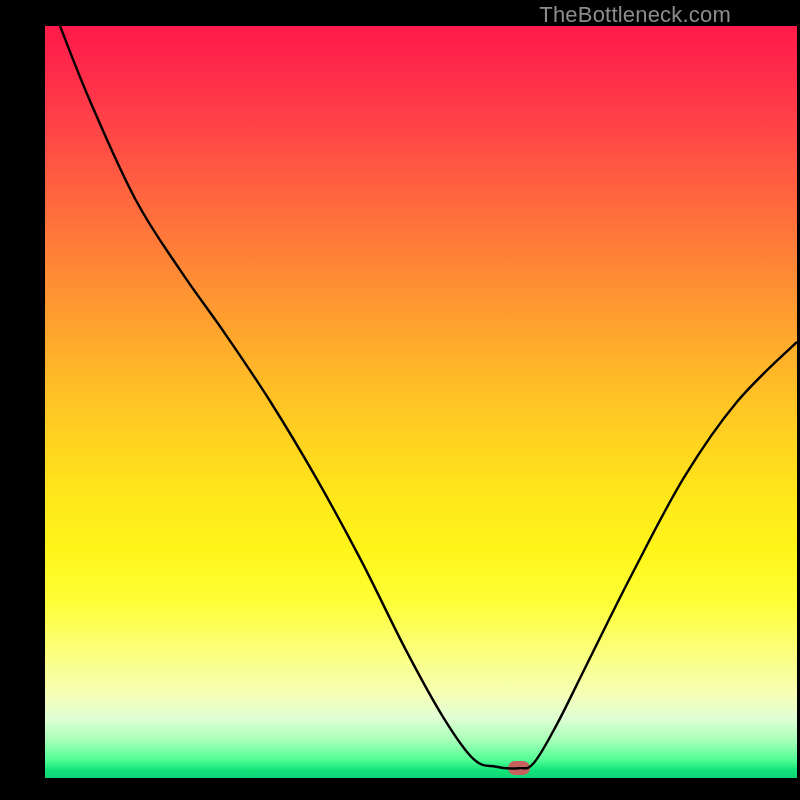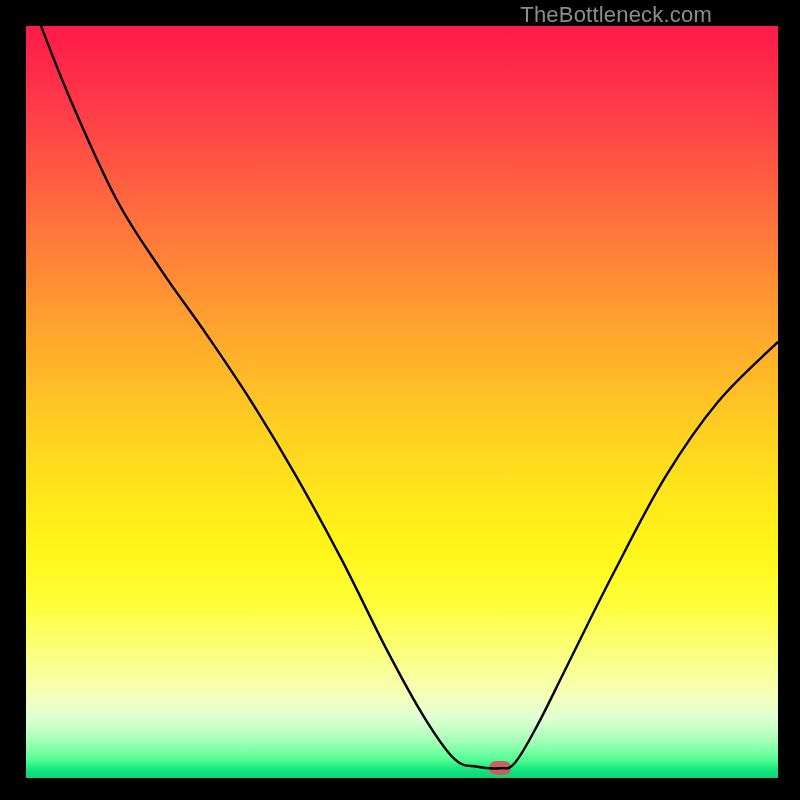--- a/index.html
+++ b/index.html
@@ -7,20 +7,21 @@
     padding: 0;
     width: 800px;
     height: 800px;
     background: #000;
   }
   .container {
     position: relative;
     width: 724px;
     height: 800px;
     background: #000;
+    margin-left: 19px;
   }
   .watermark {
     position: absolute;
     top: 2px;
     right: 12px;
     color: #8c8c8c;
     font-family: Arial, Helvetica, sans-serif;
     font-size: 22px;
     letter-spacing: 0.2px;
     z-index: 5;

